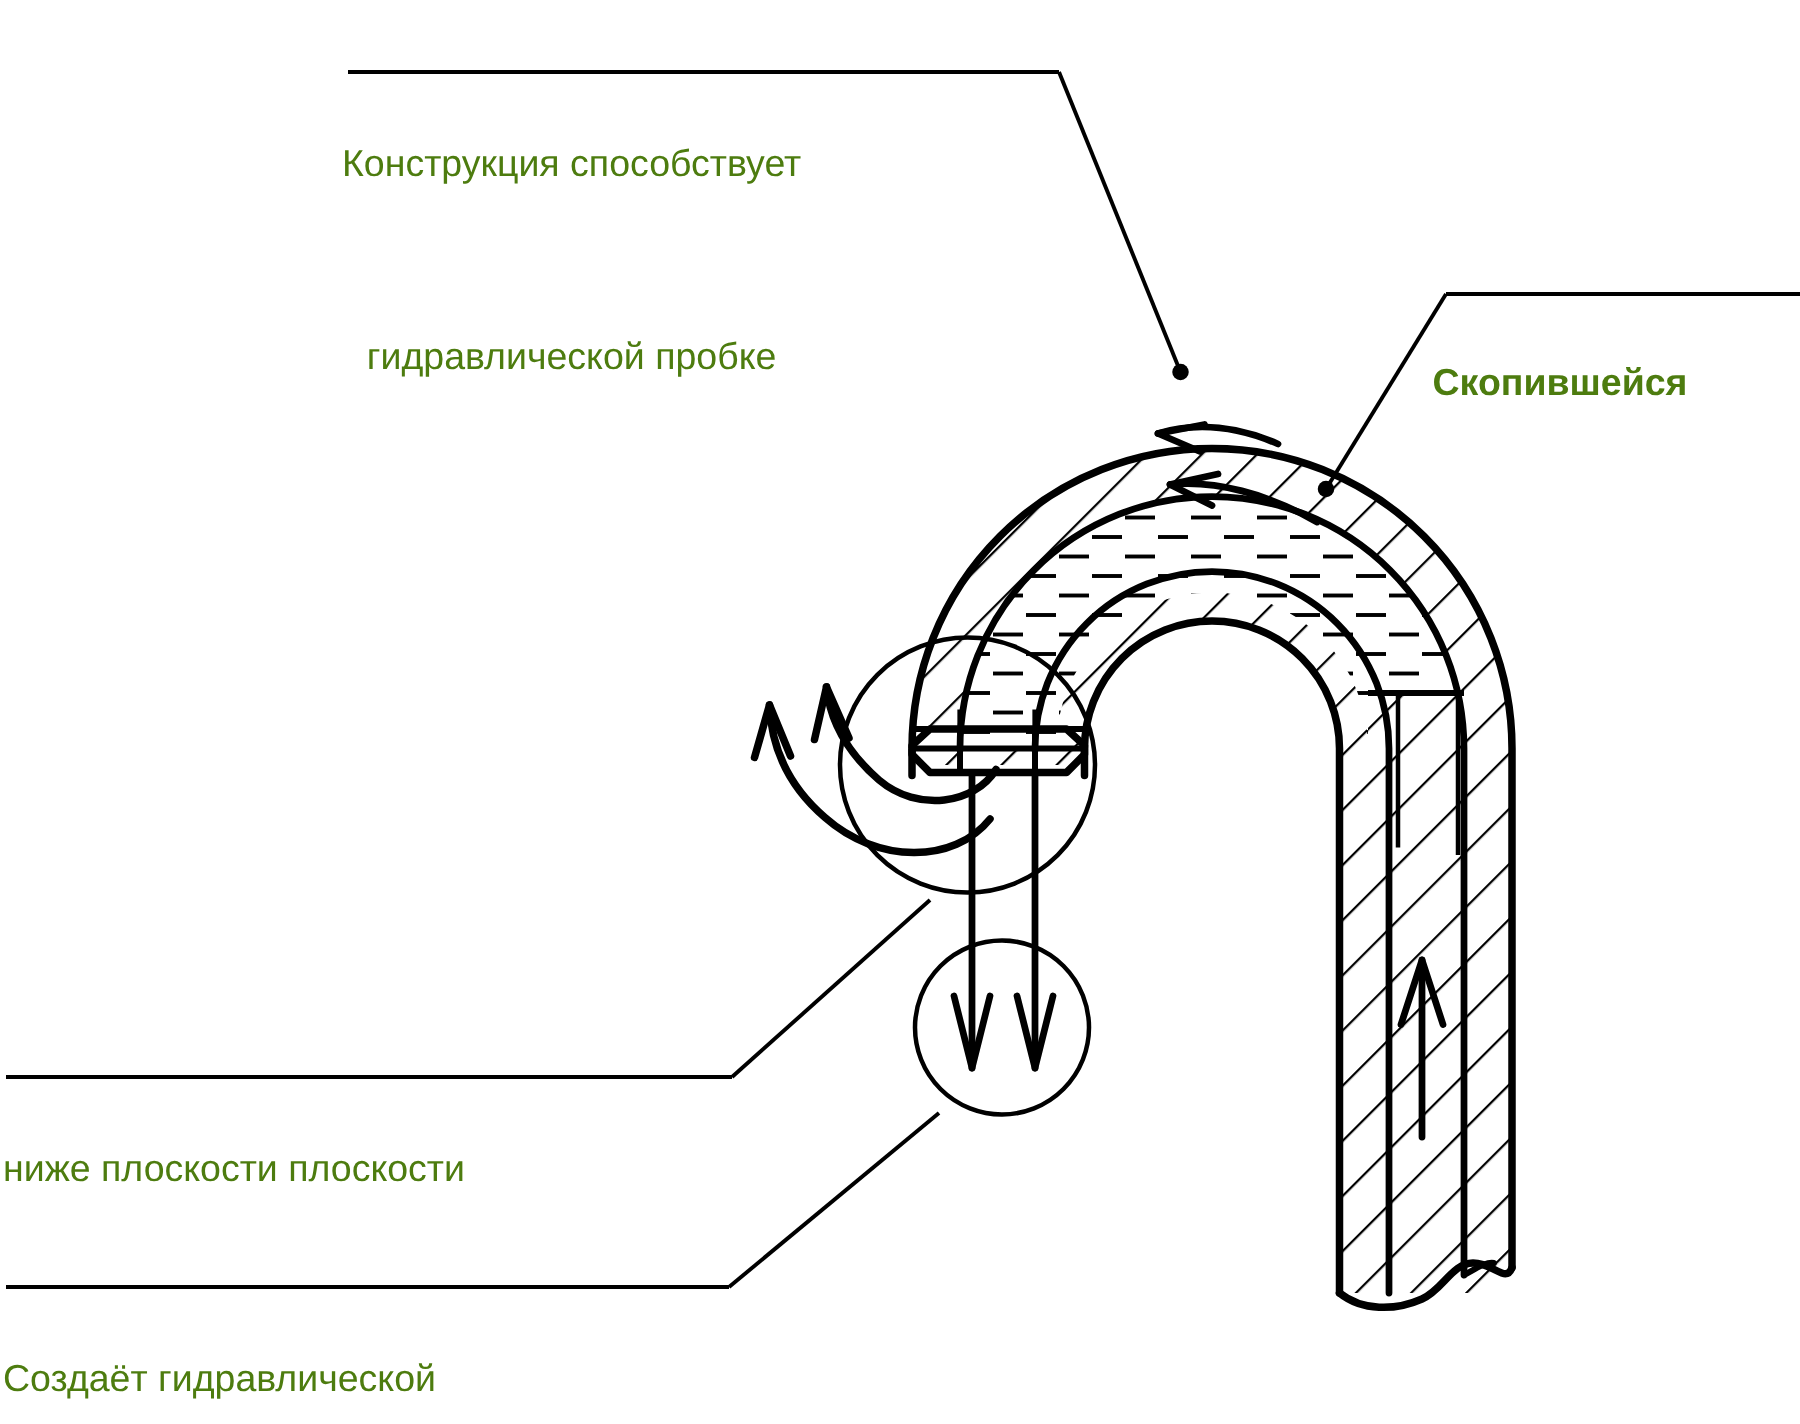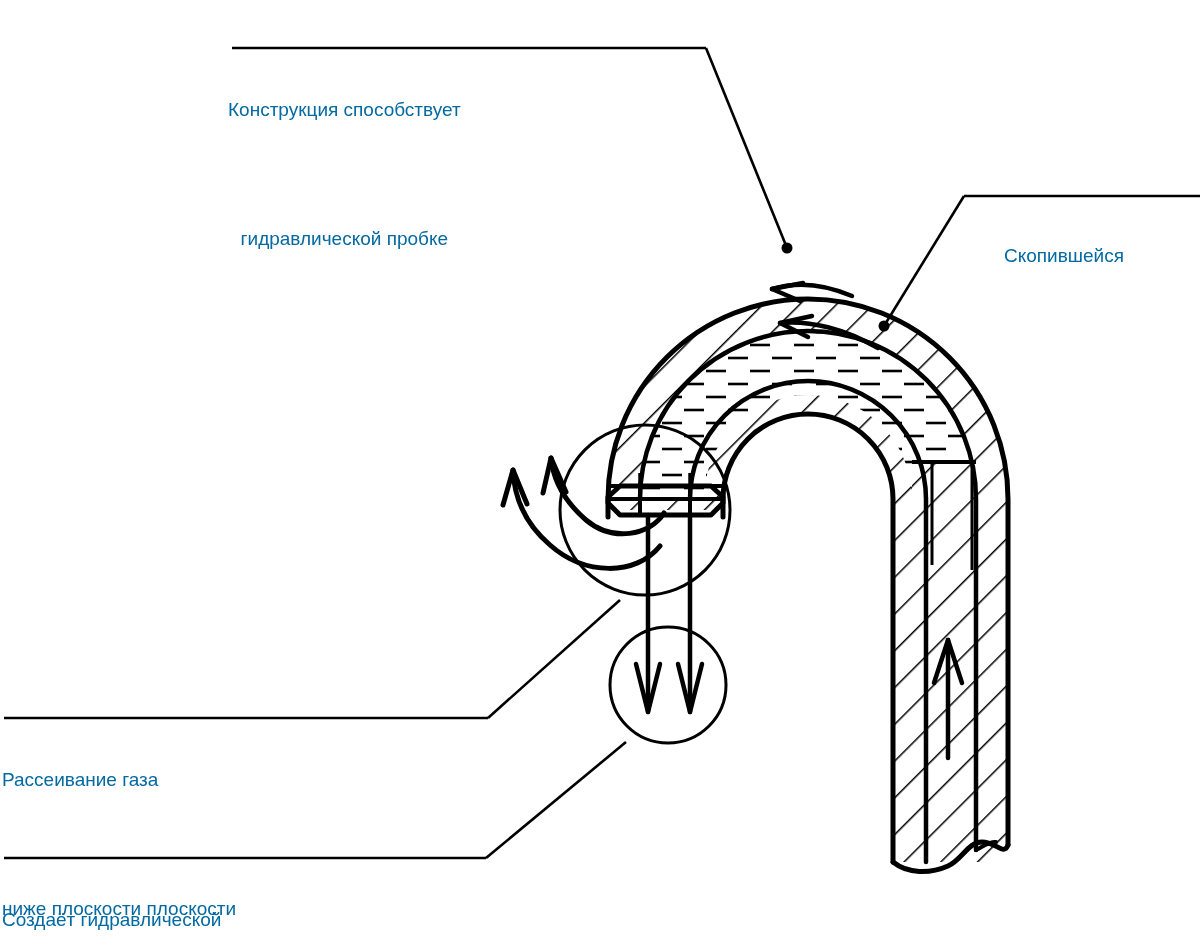--- a/index.html
+++ b/index.html
@@ -6,29 +6,29 @@
   html,body{margin:0;padding:0;background:#ffffff;}
   body{
     width:1200px;height:949px;position:relative;overflow:hidden;
     font-family:"Liberation Sans","DejaVu Sans",sans-serif;
     color:#000000;
   }
   #stage{position:absolute;inset:0;width:1200px;height:949px;}
   svg#diagram{position:absolute;left:0;top:0;width:1200px;height:949px;display:block;}
   .lbl{
     position:absolute;
-    font-size:19px;
+    font-size:25px;
     line-height:43px;
-    color:#0369a1;
+    color:#4d7c0f;
     white-space:pre;
     letter-spacing:0px;
   }
   .lbl div{white-space:pre;}
   #label-top{left:228px;top:2px;text-align:center;}
-  #label-gas{left:930px;top:148px;text-align:center;width:268px;}
+  #label-gas{left:906px;top:148px;text-align:center;width:268px;font-weight:bold;}
   #label-dispersion{left:2px;top:672px;text-align:left;}
   #label-explosive{left:2px;top:812px;text-align:left;}
 </style>
 </head>
 <body>
 
 <div id="stage">
 
   <svg id="diagram" viewBox="0 0 1200 949">
     <defs>
@@ -149,21 +149,20 @@
   <div class="lbl" id="label-top">
     <div>Конструкция способствует</div>
     <div>гидравлической пробке</div>
   </div>
 
   <div class="lbl" id="label-gas">
     <div>Скопившейся</div>
   </div>
 
   <div class="lbl" id="label-dispersion">
-    <div>Рассеивание газа</div>
     <div>ниже плоскости плоскости</div>
   </div>
 
   <div class="lbl" id="label-explosive">
     <div>Создаёт гидравлической</div>
     
     
   </div>
 
 </div>

